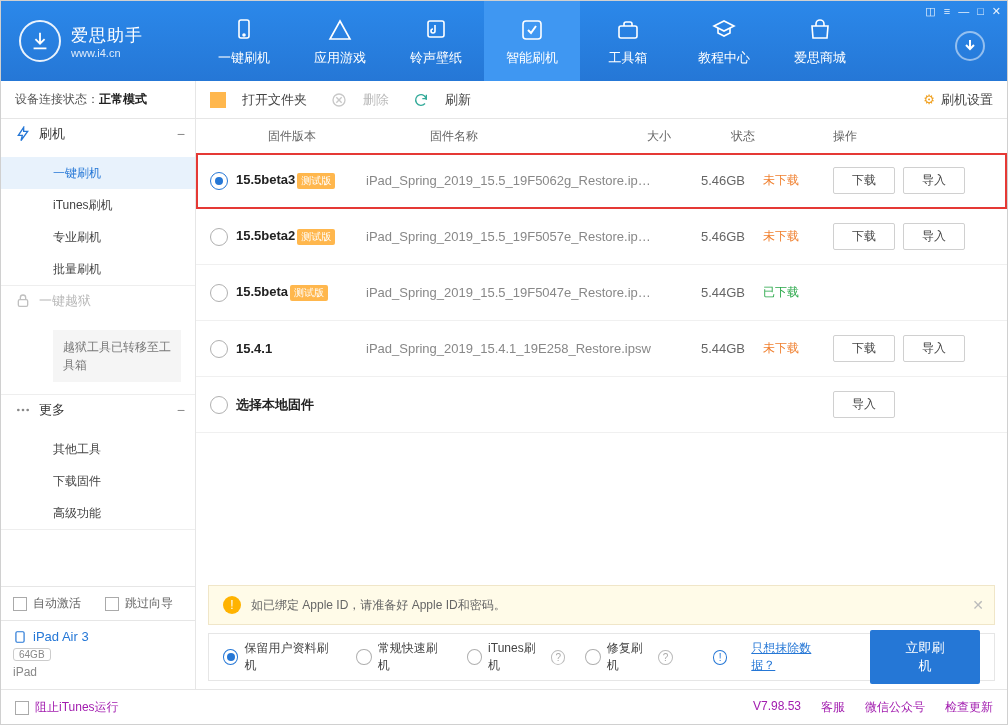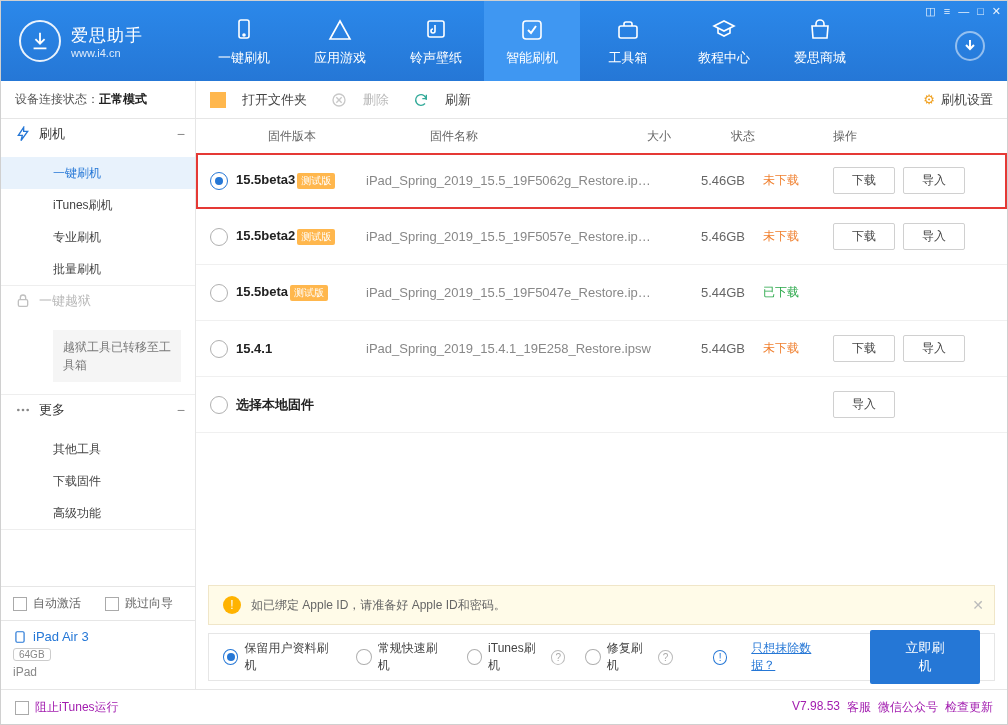--- a/index.html
+++ b/index.html
@@ -76,21 +76,21 @@
 
 .modebar { border:1px solid #e6e6e6; margin:8px 12px 8px 12px; height:48px; display:flex; align-items:center; padding:0 14px; font-size:12px; color:#444; gap:20px; }
 .modebar .radio.sm { width:16px; height:16px; }
 .mopt { display:flex; align-items:center; gap:6px; cursor:pointer; }
 .q { width:15px; height:15px; border:1px solid #bbb; border-radius:50%; color:#aaa; font-size:10px; display:flex; align-items:center; justify-content:center; }
 .link { color:#2577d6; text-decoration:underline; margin-left:auto; cursor:pointer; }
 .primary-btn { background:#2577d6; color:#fff; border:none; padding:9px 30px; font-size:13px; border-radius:2px; cursor:pointer; margin-left:18px; }
 
 
 .statusbar { height:36px; border-top:1px solid #e6e6e6; display:flex; align-items:center; padding:0 14px; font-size:12px; color:#a21caf; }
-.statusbar .right { margin-left:auto; display:flex; gap:7px; }
+.statusbar .right { margin-left:auto; display:flex; gap:20px; }
 .cb { width:14px; height:14px; border:1px solid #aaa; display:inline-block; vertical-align:middle; }
 </style>
 </head>
 <body>
 
 <div class="header">
   <div class="logo-area">
     <div class="logo">
       <svg width="22" height="22" viewBox="0 0 24 24" fill="none" stroke="#fff" stroke-width="2">
           <path d="M12 3v12M7 10l5 5 5-5M5 20h14"></path>

